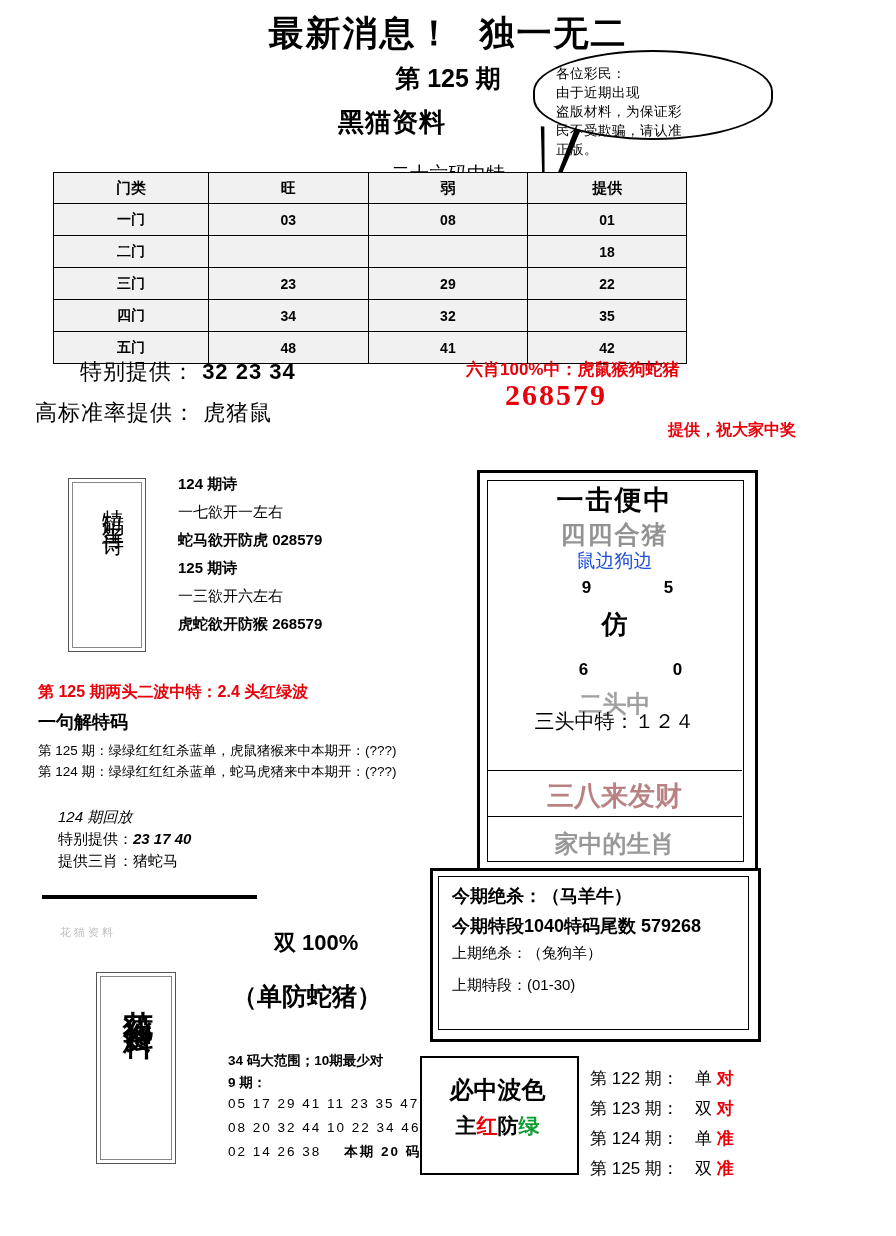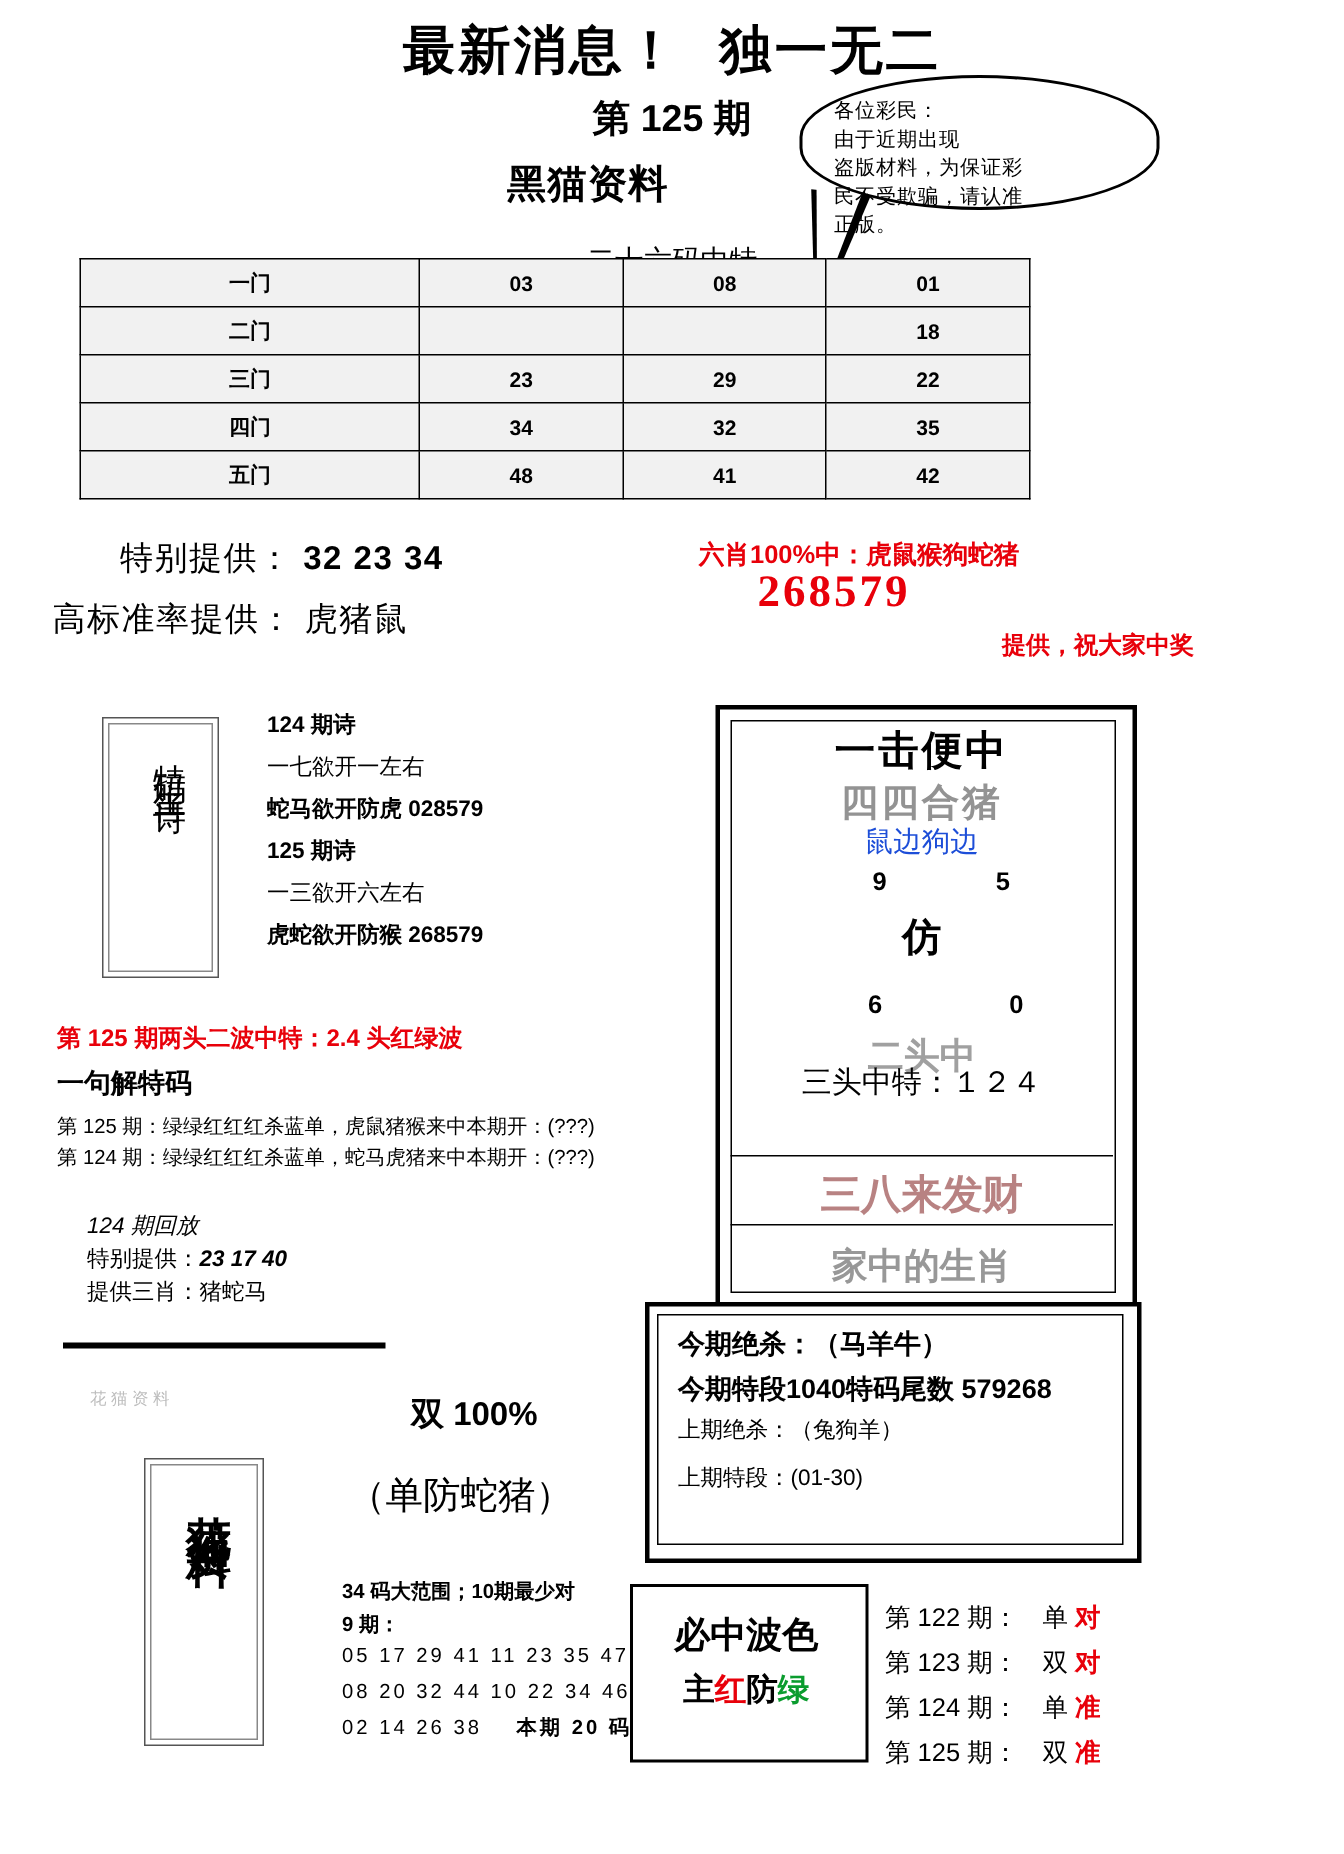--- a/index.html
+++ b/index.html
@@ -136,21 +136,21 @@
   .r-t8{left:477px;top:828px;width:275px;text-align:center;font-size:24px;font-weight:bold;color:#333;opacity:.5;}
   
   .kbox{left:430px;top:868px;width:325px;height:168px;border:3px solid #000;background:#fff;}
   .kbox-in{left:438px;top:876px;width:309px;height:152px;border:1px solid #000;}
   .k1{left:452px;top:884px;font-size:18px;font-weight:bold;}
   .k2{left:452px;top:914px;font-size:18px;font-weight:bold;}
   .k3{left:452px;top:944px;font-size:15px;}
   .k4{left:452px;top:976px;font-size:15px;}
   
   .dbl{left:274px;top:928px;font-size:22px;font-weight:bold;}
-  .dan{left:232px;top:980px;font-size:25px;font-weight:normal;}
+  .dan{left:232px;top:980px;font-size:25px;font-weight:bold;}
   .rng1{left:228px;top:1052px;font-size:13.5px;font-weight:bold;}
   .rng2{left:228px;top:1074px;font-size:13.5px;font-weight:bold;}
   .num-l{left:228px;top:1092px;font-size:13.5px;line-height:24px;}
   .num-l .sp{letter-spacing:2px;}
   .bichong{left:420px;top:1056px;width:155px;height:115px;border:2px solid #000;background:#fff;}
   .bc-t1{left:420px;top:1074px;width:155px;text-align:center;font-size:24px;font-weight:bold;}
   .bc-t2{left:420px;top:1112px;width:155px;text-align:center;font-size:21px;font-weight:bold;}
   .bc-t2 .red{color:#e8000a;}
   .bc-t2 .green{color:#0a9c2e;}
   .res{left:590px;top:1064px;font-size:17px;line-height:30px;}
@@ -173,20 +173,26 @@
 <div class="abs bubble-text">
   <div>各位彩民：</div>
   <div>由于近期出现</div>
   <div>盗版材料，为保证彩</div>
   <div>民不受欺骗，请认准</div>
   <div>正版。</div>
 </div>
 
 <table class="abs main">
   <tbody>
+      <tr class="head">
+    <td class="c1">门类</td>
+    <td class="c2">旺</td>
+    <td class="c3">弱</td>
+    <td class="c4">提供</td>
+  </tr>
   <tr>
     <td>一门</td>
     <td>03</td>
     <td>08</td>
     <td>01</td>
   </tr>
   <tr>
     <td>二门</td>
     <td></td>
     <td></td>

